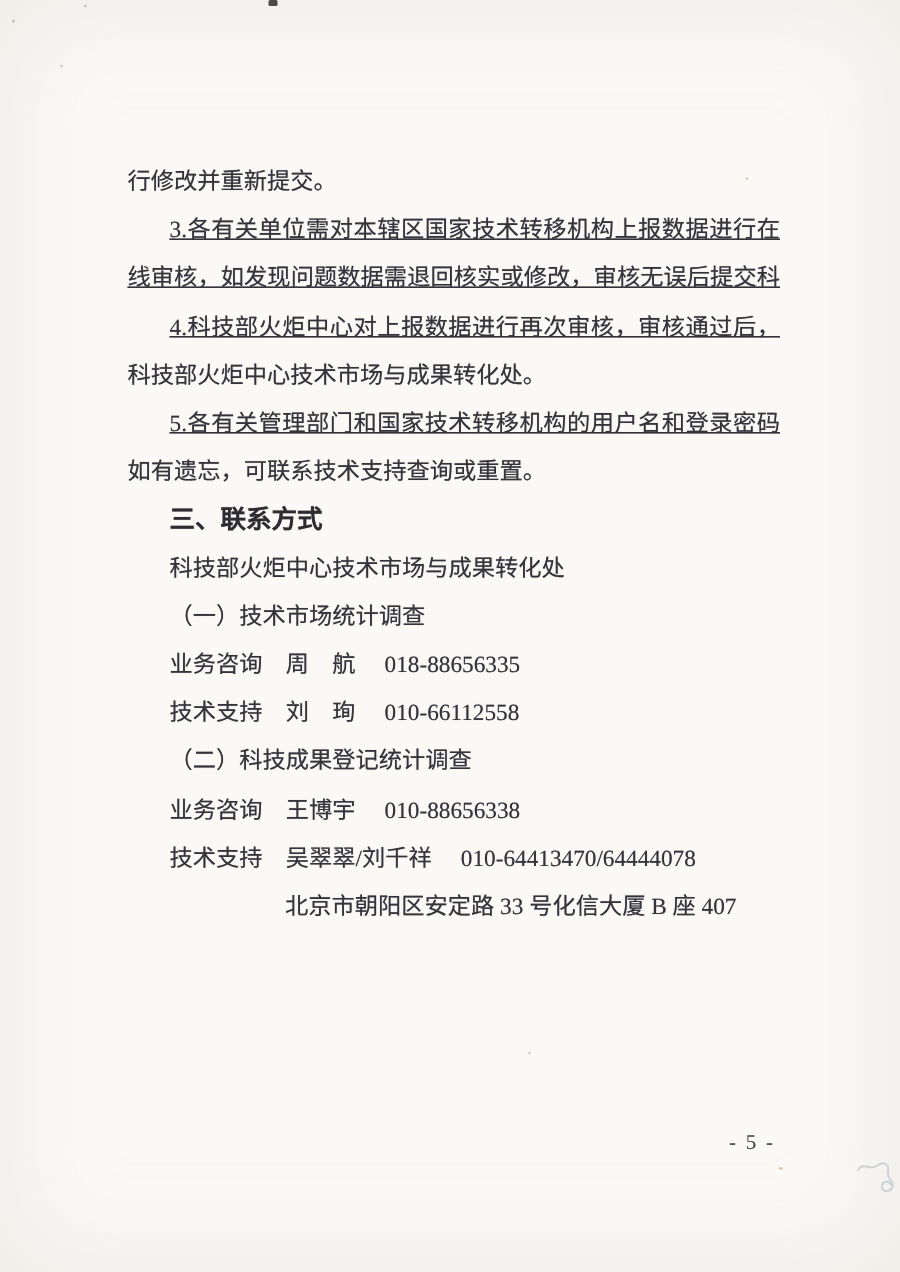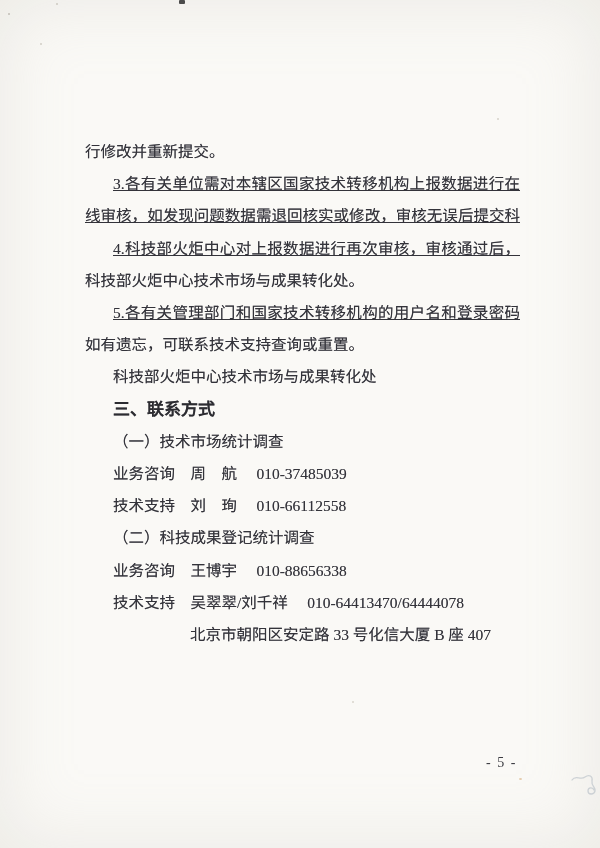--- a/index.html
+++ b/index.html
@@ -15,21 +15,20 @@
     overflow:hidden;
     box-shadow:inset 0 0 70px rgba(198,193,182,0.28);
   }
   .content{
     position:absolute;
     left:85px;top:106px;width:435px;
     font-size:15.5px;
     line-height:32.2px;
     color:#33333a;
     text-shadow:0 0 0.5px rgba(55,55,65,0.55);
-    margin-top:30px;
   }
   .line{white-space:normal;}
   .indent{text-indent:28px;}
   .justify{text-align:justify;text-align-last:justify;text-decoration:underline;}
   .addr1{text-indent:108px;}
   .addr2{text-indent:105px;}
   .heading{
     font-family:"Liberation Sans","DejaVu Sans",sans-serif;
     font-weight:bold;
     font-size:17px;
@@ -58,24 +57,24 @@
 <div class="page">
 
   <div class="content">
     <div class="line">行修改并重新提交。</div>
     <div class="line indent justify">3.各有关单位需对本辖区国家技术转移机构上报数据进行在</div>
     <div class="line justify">线审核，如发现问题数据需退回核实或修改，审核无误后提交科</div>
     <div class="line indent justify">4.科技部火炬中心对上报数据进行再次审核，审核通过后，</div>
     <div class="line">科技部火炬中心技术市场与成果转化处。</div>
     <div class="line indent justify">5.各有关管理部门和国家技术转移机构的用户名和登录密码</div>
     <div class="line">如有遗忘，可联系技术支持查询或重置。</div>
+    <div class="line indent heading">三、联系方式</div>
     <div class="line indent">科技部火炬中心技术市场与成果转化处</div>
-    <div class="line indent heading">三、联系方式</div>
     <div class="line indent">（一）技术市场统计调查</div>
-    <div class="line indent">业务咨询　周　航　 010-37485039</div>
+    <div class="line indent">业务咨询　周　航　 018-88656335</div>
     <div class="line indent">技术支持　刘　珣　 010-66112558</div>
     <div class="line indent">（二）科技成果登记统计调查</div>
     <div class="line indent">业务咨询　王博宇　 010-88656338</div>
     <div class="line indent">技术支持　吴翠翠/刘千祥　 010-64413470/64444078</div>
     <div class="line addr2">北京市朝阳区安定路 33 号化信大厦 B 座 407</div>
   </div>
 
   <div class="pagenum">- 5 -</div>
 
   <span class="speck speck-a"></span>

